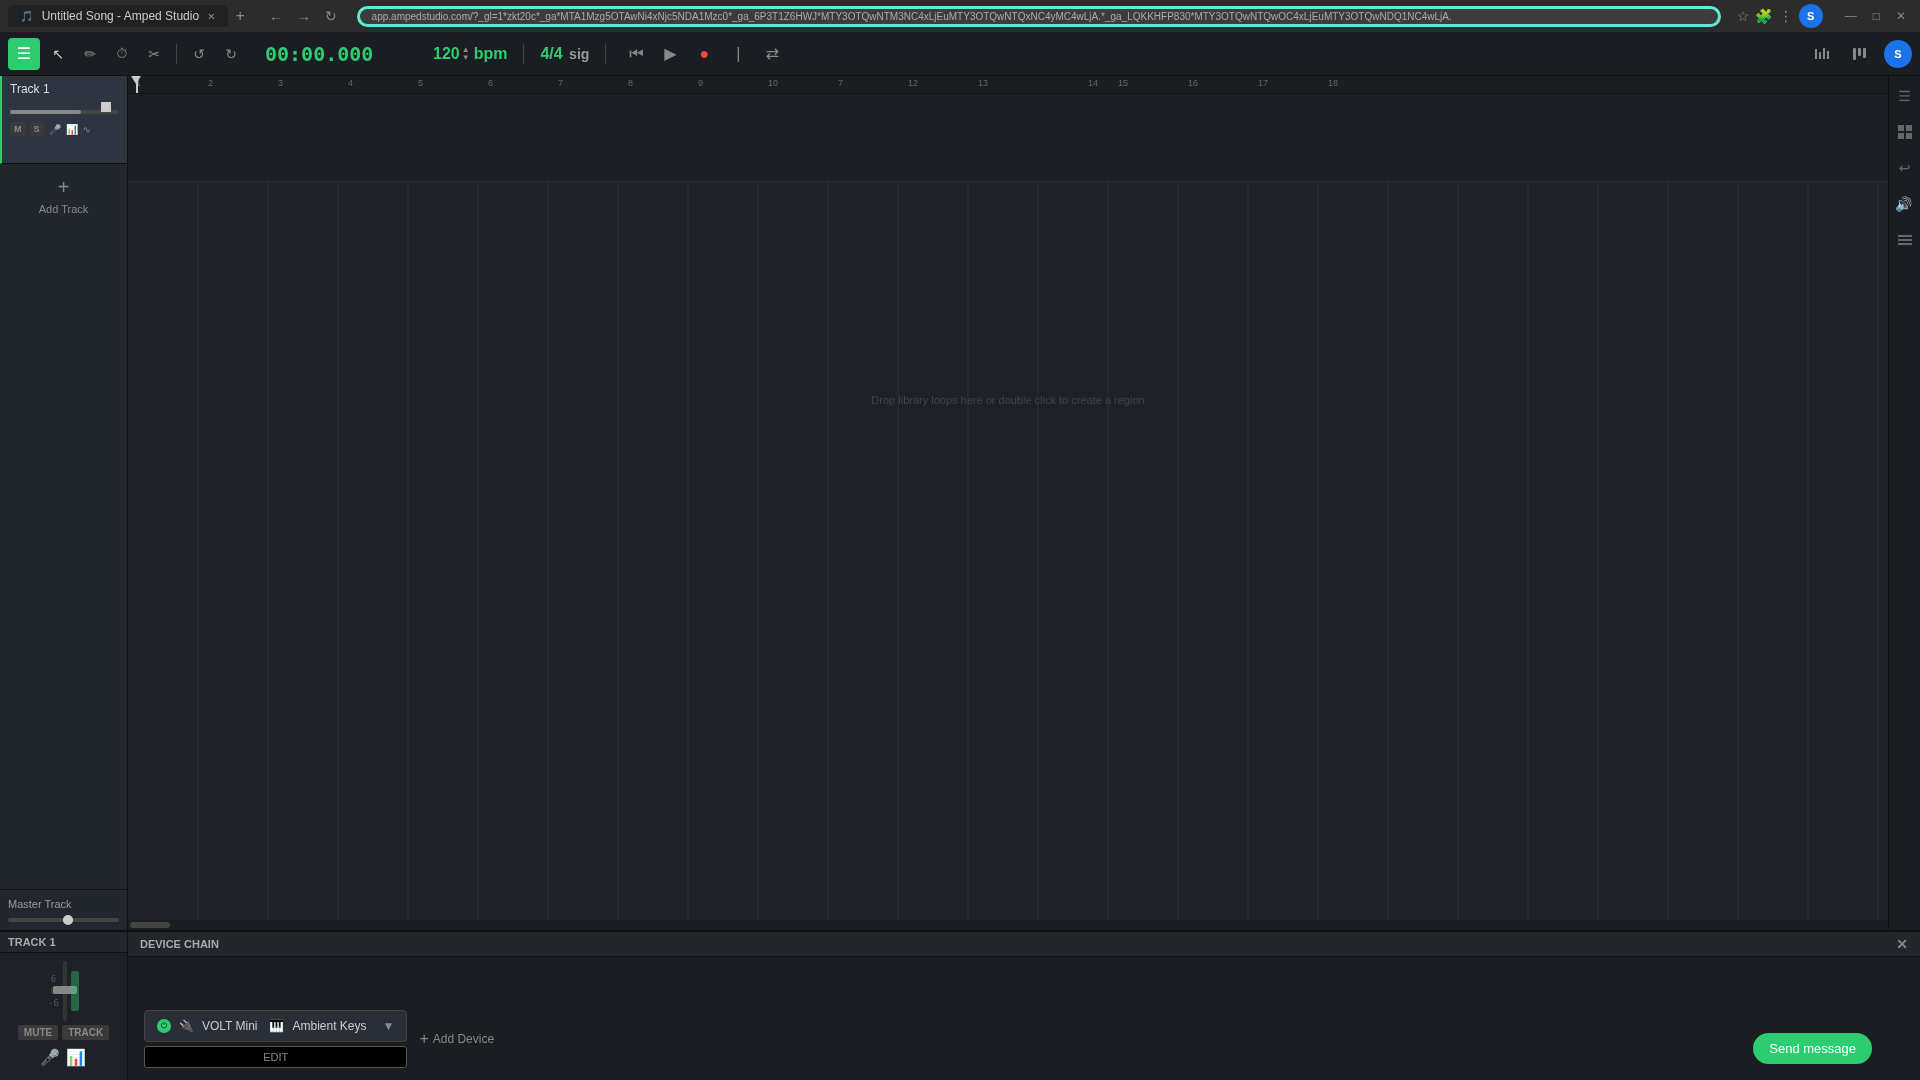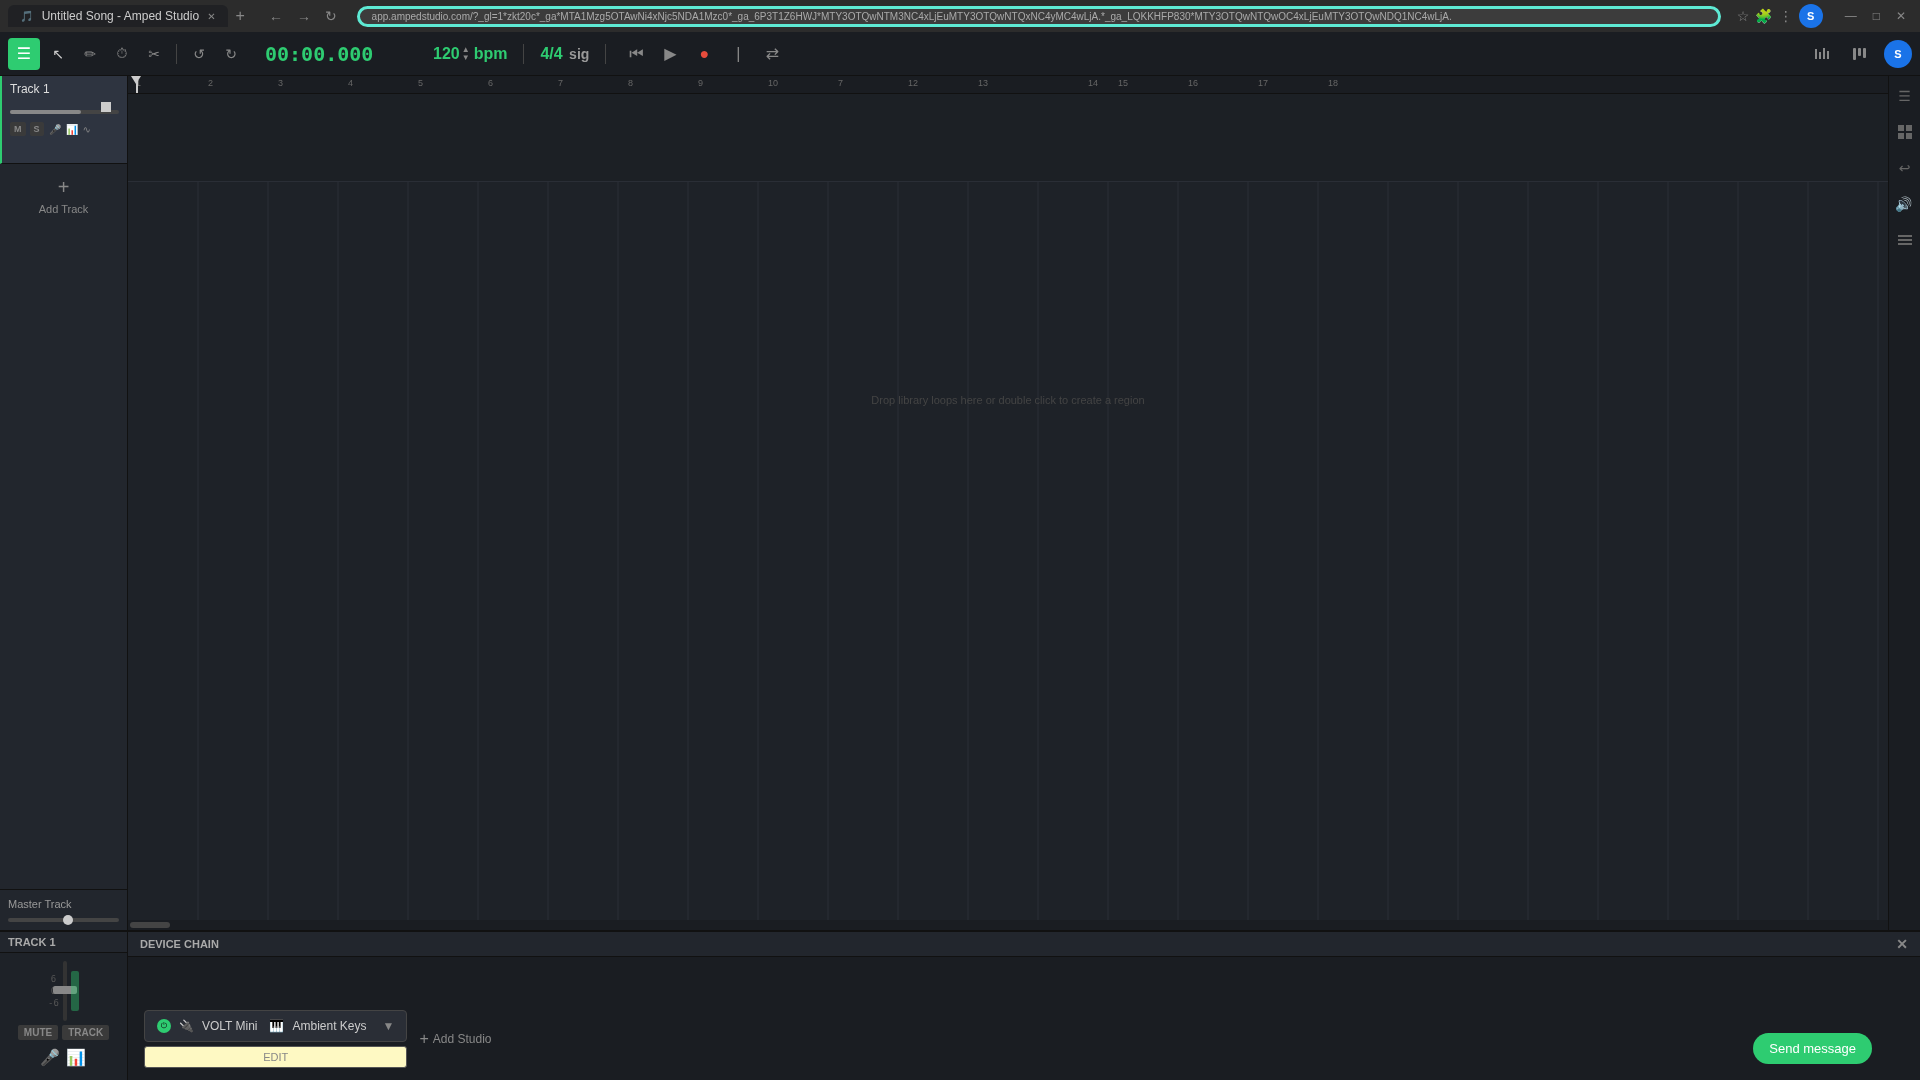--- a/index.html
+++ b/index.html
@@ -98,21 +98,21 @@
     .input-btn { color: #888; font-size: 16px; cursor: pointer; }
 
     .bottom-device-chain { flex: 1; display: flex; flex-direction: column; gap: 40px; }
     .device-chain-header { background: #22262d; padding: 4px 12px; font-size: 11px; color: #aaa; font-weight: bold; border-bottom: 1px solid #111; display: flex; justify-content: space-between; align-items: center; }
     .device-chain-close { color: #888; cursor: pointer; font-size: 14px; }
     .device-chain-content { flex: 1; display: flex; align-items: center; padding: 8px 16px; gap: 12px; }
     .device-item { background: #2a2e36; border: 1px solid #444; border-radius: 4px; padding: 8px 12px; display: flex; align-items: center; gap: 8px; min-width: 180px; }
     .device-power { width: 14px; height: 14px; border-radius: 50%; background: #2ecc71; display: flex; align-items: center; justify-content: center; font-size: 8px; color: #111; cursor: pointer; }
     .device-name { color: #ccc; font-size: 12px; font-weight: normal; }
     .device-dropdown { color: #888; font-size: 12px; cursor: pointer; margin-left: 8px; }
-    .device-edit-btn { background: #fef9c3; border: 1px solid #555; color: #888; padding: 4px 16px; font-size: 11px; border-radius: 3px; cursor: pointer; display: block; margin-top: 4px; text-align: center; }
+    .device-edit-btn { background: #000000; border: 1px solid #555; color: #888; padding: 4px 16px; font-size: 11px; border-radius: 3px; cursor: pointer; display: block; margin-top: 4px; text-align: center; }
     .add-device-btn { color: #888; font-size: 12px; cursor: pointer; display: flex; align-items: center; gap: 4px; }
     .add-device-icon { font-size: 16px; }
 
     .device-wrapper { display: flex; flex-direction: column; }
 
     
     .send-message-btn { position: fixed; bottom: 16px; right: 48px; background: #2ecc71; color: white; border: none; border-radius: 20px; padding: 8px 16px; font-size: 13px; cursor: pointer; font-weight: 500; }
   </style>
 </head>
 <body>
@@ -405,21 +405,21 @@
               <span class="device-name">VOLT Mini</span>
               <span style="color:#888;font-size:12px;margin-left:4px;">🎹</span>
               <span class="device-name">Ambient Keys</span>
               <span class="device-dropdown">▼</span>
             </div>
             <button class="device-edit-btn">EDIT</button>
           </div>
 
           <div class="add-device-btn">
             <span class="add-device-icon">+</span>
-            <span>Add Studio</span>
+            <span>Add Device</span>
           </div>
         </div>
       </div>
     </div>
   </div>
 </div>
 
 <button class="send-message-btn">Send message</button>
 
 </body></html>

